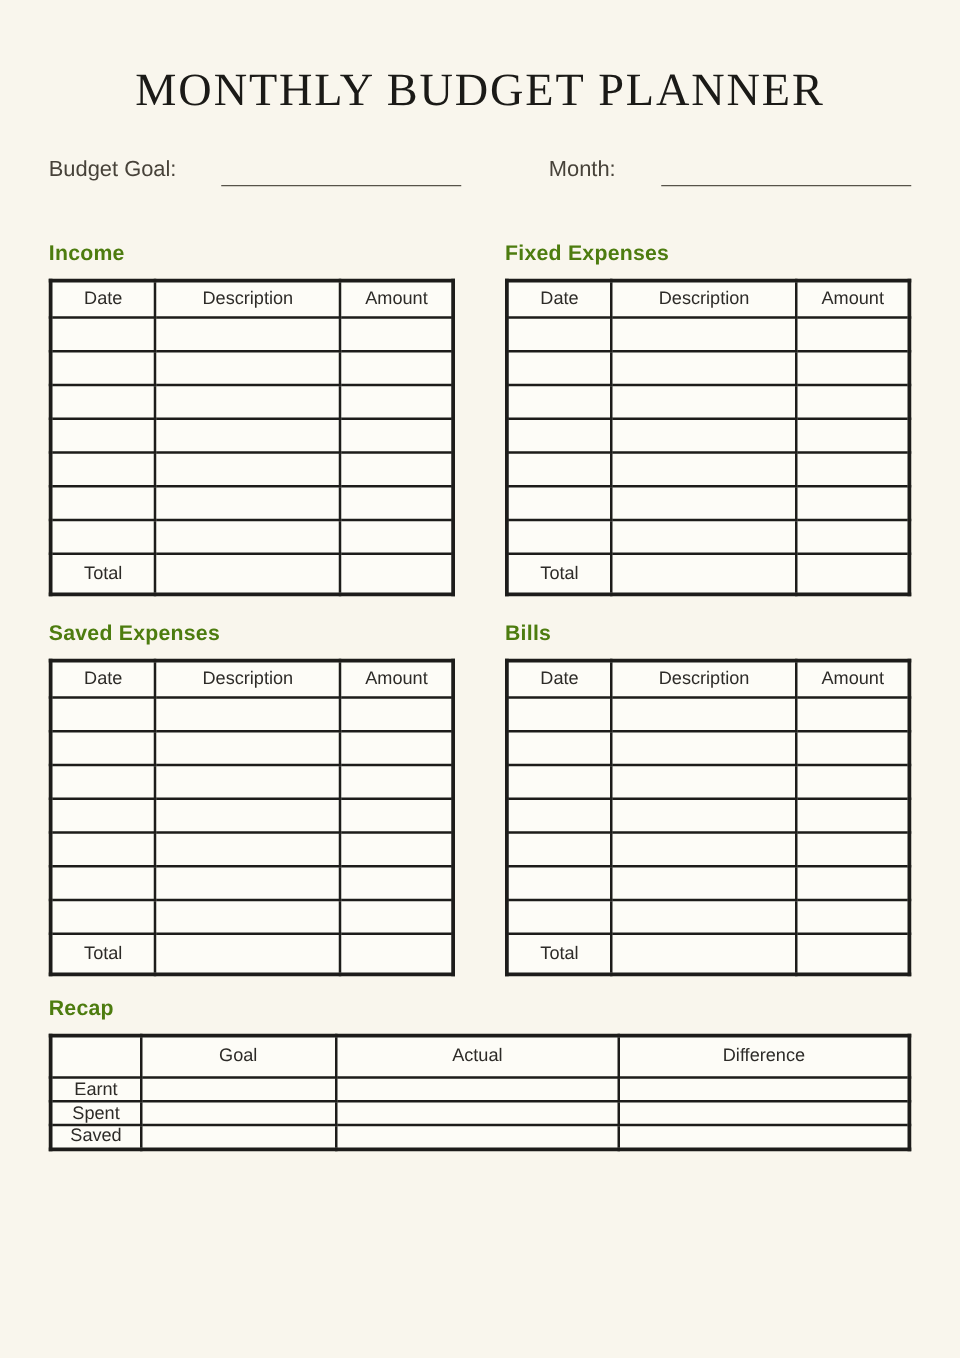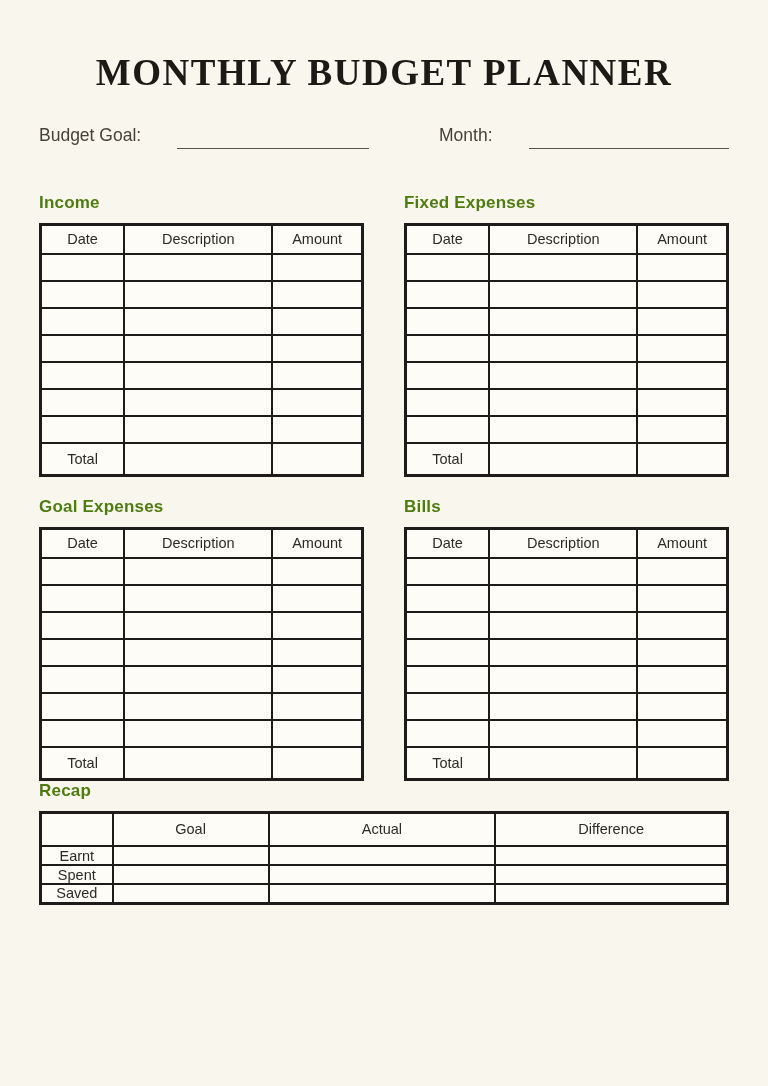--- a/index.html
+++ b/index.html
@@ -16,21 +16,21 @@
     background:var(--bg);
     font-family:"Liberation Sans",sans-serif;
     color:var(--ink);
   }
   .page{width:768px;height:1086px;padding:0 39px;}
 
   .page-title{
     margin-top:52px;
     text-align:center;
     font-family:"Liberation Serif",serif;
-    font-weight:700;
+    font-weight:400;
     font-size:37px;
     letter-spacing:1.5px;
     color:var(--ink);
     line-height:1.15;
   }
 
   .fields-row{
     margin-top:30px;
     display:flex;
     justify-content:space-between;
@@ -83,21 +83,21 @@
     color:#2d2b28;
     height:30px;
   }
   table.ledger td{height:27px;}
   table.ledger td.total-cell{
     height:32px;
     font-size:14.5px;
     color:#2d2b28;
   }
 
-  .recap-block{}
+  .recap-block{margin-top:16px;}
   table.recap{
     width:100%;
     border-collapse:collapse;
     table-layout:fixed;
     border:3px solid var(--border);
   }
   table.recap th,table.recap td{
     border:2px solid var(--border);
     background:var(--cell);
     text-align:center;
@@ -245,21 +245,21 @@
             </tr>
             <tr>
               <td class="total-cell">Total</td>
               <td class="total-cell"></td>
               <td class="total-cell"></td>
             </tr>
           </tbody>
         </table>
       </div>
     <div class="ledger-slot">
-        <div class="section-heading">Goal Expenses</div>
+        <div class="section-heading">Saved Expenses</div>
         <table class="ledger">
           <colgroup>
             <col style="width: 26%;">
             <col style="width: 46%;">
             <col style="width: 28%;">
           </colgroup>
           <thead>
             <tr>
               <th>Date</th>
               <th>Description</th>

